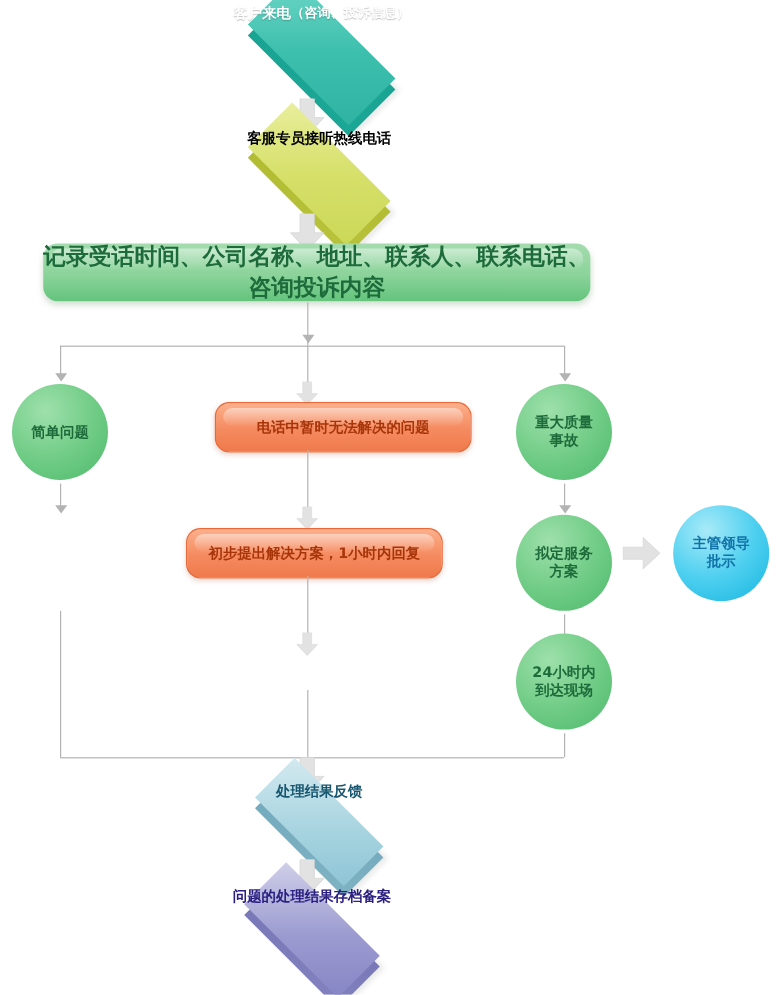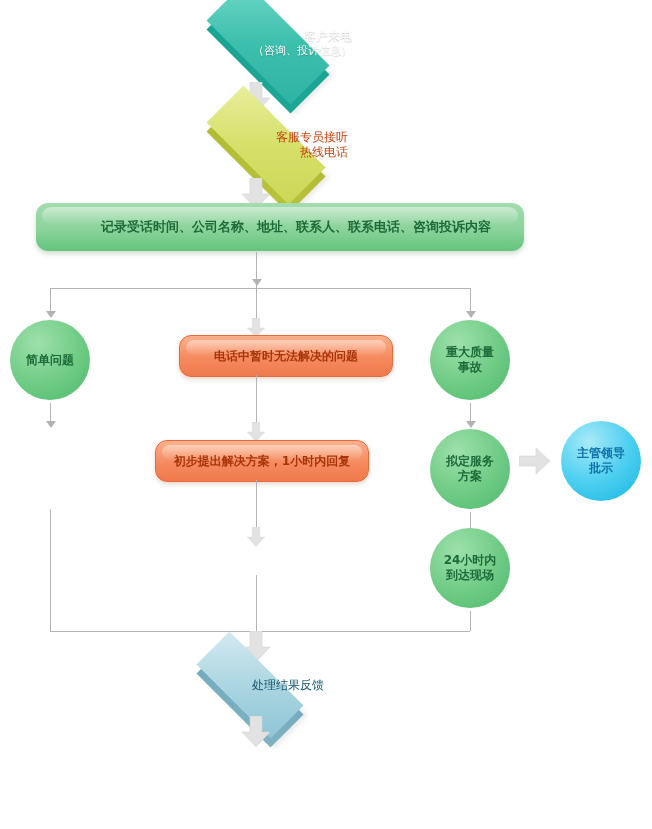--- a/index.html
+++ b/index.html
@@ -48,26 +48,25 @@
     height: 100%;
     transform: rotate(45deg) scale(0.707);
   }
   .diamond-wrap .dlabel {
     position: absolute;
     left: 0;
     top: 0;
     width: 100%;
     height: 100%;
     display: flex;
-    flex-direction: column;
-    align-items: flex-end;
+    align-items: flex-start;
     justify-content: center;
     text-align: center;
     line-height: 1.25;
-    font-weight: normal;
+    font-weight: bold;
     pointer-events: none;
   }
 
   
   .bar {
     position: absolute;
     border-radius: 12px;
     display: flex;
     align-items: center;
     justify-content: center;
@@ -157,36 +156,36 @@
   <div class="fatarrow-down" style="left:240px; top:82px; width:32px; height:32px;">
     <svg width="32" height="32" viewBox="0 0 32 32">
       <polygon points="10,0 22,0 22,16 30,16 16,31 2,16 10,16" fill="#e2e2e2" stroke="#d4d4d4" stroke-width="0.6"></polygon>
     </svg>
   </div>
 
   <div class="diamond-wrap" style="left:184px; top:108px; width:164px; height:74px;">
     <div class="dshadow"></div>
     <div class="dside" style="background:linear-gradient(to bottom right,#aab52b,#b9c43c);"></div>
     <div class="dtop" style="background:linear-gradient(135deg,#e8ee9c 0%,#d6e06a 50%,#cbd857 100%);"></div>
-    <div class="dlabel" style="color:#c2410c; font-size:12px;">
+    <div class="dlabel" style="color:#000000; font-size:12px;">
       <span>客服专员接听</span>
       <span>热线电话</span>
     </div>
   </div>
 
   <div class="fatarrow-down" style="left:240px; top:178px; width:32px; height:32px;">
     <svg width="32" height="32" viewBox="0 0 32 32">
       <polygon points="10,0 22,0 22,16 30,16 16,31 2,16 10,16" fill="#e2e2e2" stroke="#d4d4d4" stroke-width="0.6"></polygon>
     </svg>
   </div>
 
   <div class="bar" style="left:36px; top:203px; width:456px; height:48px;
               background:linear-gradient(to bottom,#a4dcae 0%,#8bd39a 55%,#63c47c 100%);
               box-shadow:0 3px 5px rgba(130,160,130,0.35);
-              color:#1d6b3a; font-size:13px;padding-left:32px;">
+              color:#1d6b3a; font-size:19px;">
     <div class="barshine"></div>
     <span class="bartext">记录受话时间、公司名称、地址、联系人、联系电话、咨询投诉内容</span>
   </div>
 
   <div class="line-v" style="left:256px; top:252px; height:36px;"></div>
   <div class="arrow-thin" style="left:252px; top:279px;"></div>
 
   <div class="line-h" style="left:50px; top:288px; width:420px;"></div>
 
   <div class="line-v" style="left:50px; top:288px; height:28px;"></div>
@@ -294,29 +293,38 @@
   <div class="line-v" style="left:256px; top:575px; height:56px;"></div>
   <div class="line-v" style="left:470px; top:611px; height:20px;"></div>
   <div class="line-h" style="left:50px; top:631px; width:420px;"></div>
 
   <div class="fatarrow-down" style="left:240px; top:631px; width:32px; height:32px;">
     <svg width="32" height="32" viewBox="0 0 32 32">
       <polygon points="10,0 22,0 22,16 30,16 16,31 2,16 10,16" fill="#e2e2e2" stroke="#d4d4d4" stroke-width="0.6"></polygon>
     </svg>
   </div>
 
-  <div class="diamond-wrap" style="left:176px; top:652px; width:148px; height:66px;">
+  <div class="diamond-wrap" style="left:192px; top:652px; width:148px; height:66px;">
     <div class="dshadow"></div>
     <div class="dside" style="background:linear-gradient(to bottom right,#6ba4b8,#7fb3c4);"></div>
     <div class="dtop" style="background:linear-gradient(135deg,#d3e9f0 0%,#a8d4e0 55%,#8fc5d6 100%);"></div>
     <div class="dlabel" style="color:#17566f; font-size:12px;">
       <span>处理结果反馈</span>
     </div>
   </div>
 
   <div class="fatarrow-down" style="left:240px; top:716px; width:32px; height:32px;">
     <svg width="32" height="32" viewBox="0 0 32 32">
       <polygon points="10,0 22,0 22,16 30,16 16,31 2,16 10,16" fill="#e2e2e2" stroke="#d4d4d4" stroke-width="0.6"></polygon>
     </svg>
   </div>
 
+  <div class="diamond-wrap" style="left:182px; top:740px; width:156px; height:70px;">
+    <div class="dshadow"></div>
+    <div class="dside" style="background:linear-gradient(to bottom right,#6f6eb0,#8483c0);"></div>
+    <div class="dtop" style="background:linear-gradient(135deg,#cfcfe9 0%,#9b9ad0 55%,#8786c6 100%);"></div>
+    <div class="dlabel" style="color:#2b2080; font-size:12px;">
+      <span>问题的处理</span>
+      <span>结果存档备案</span>
+    </div>
+  </div>
 
 </div>
 
 </body></html>

